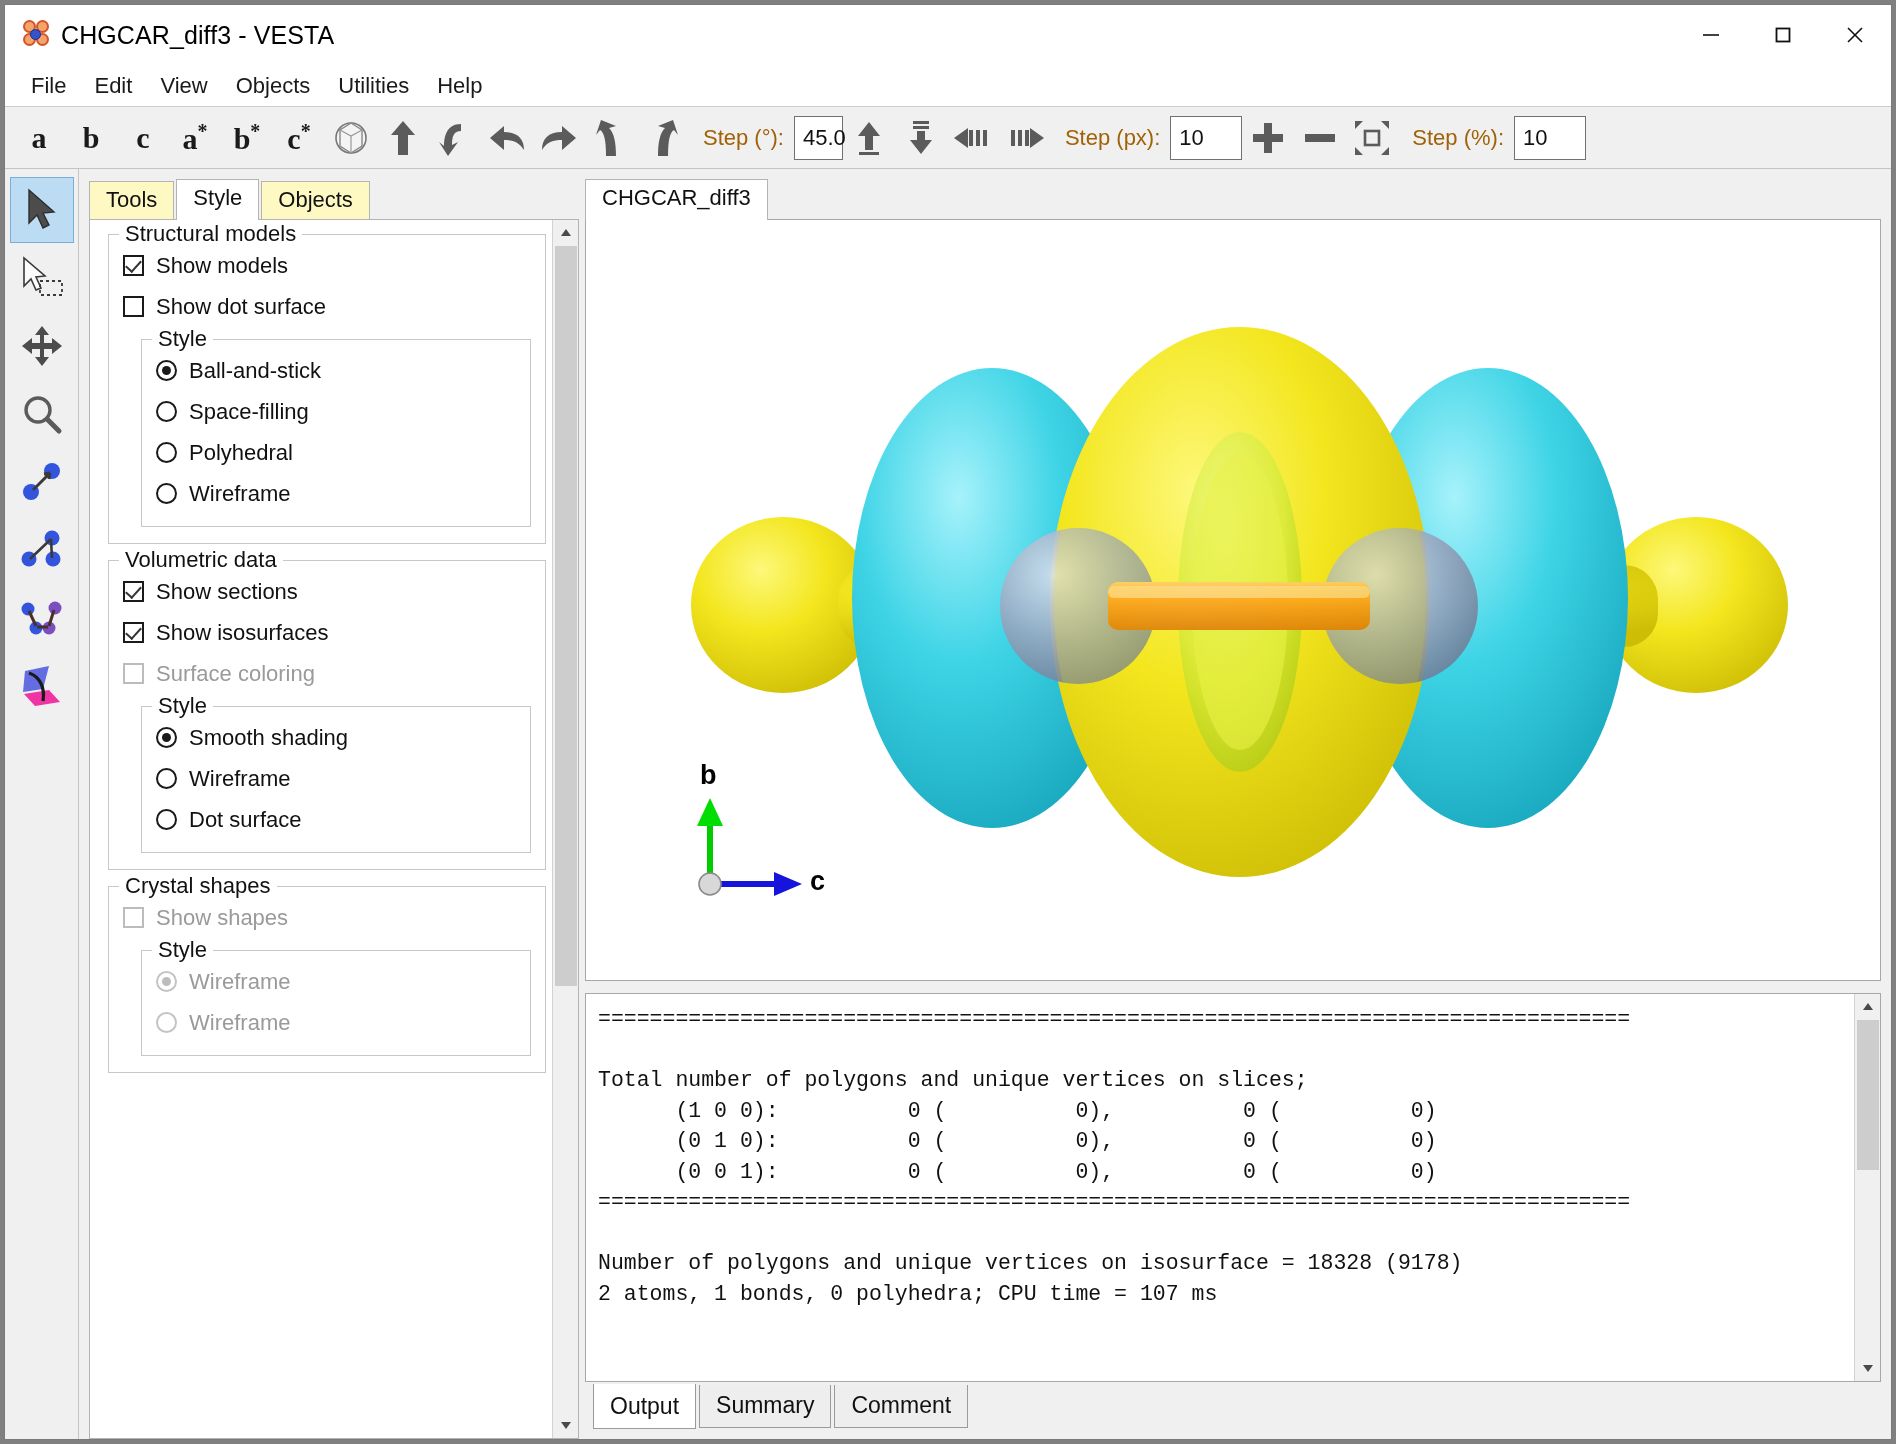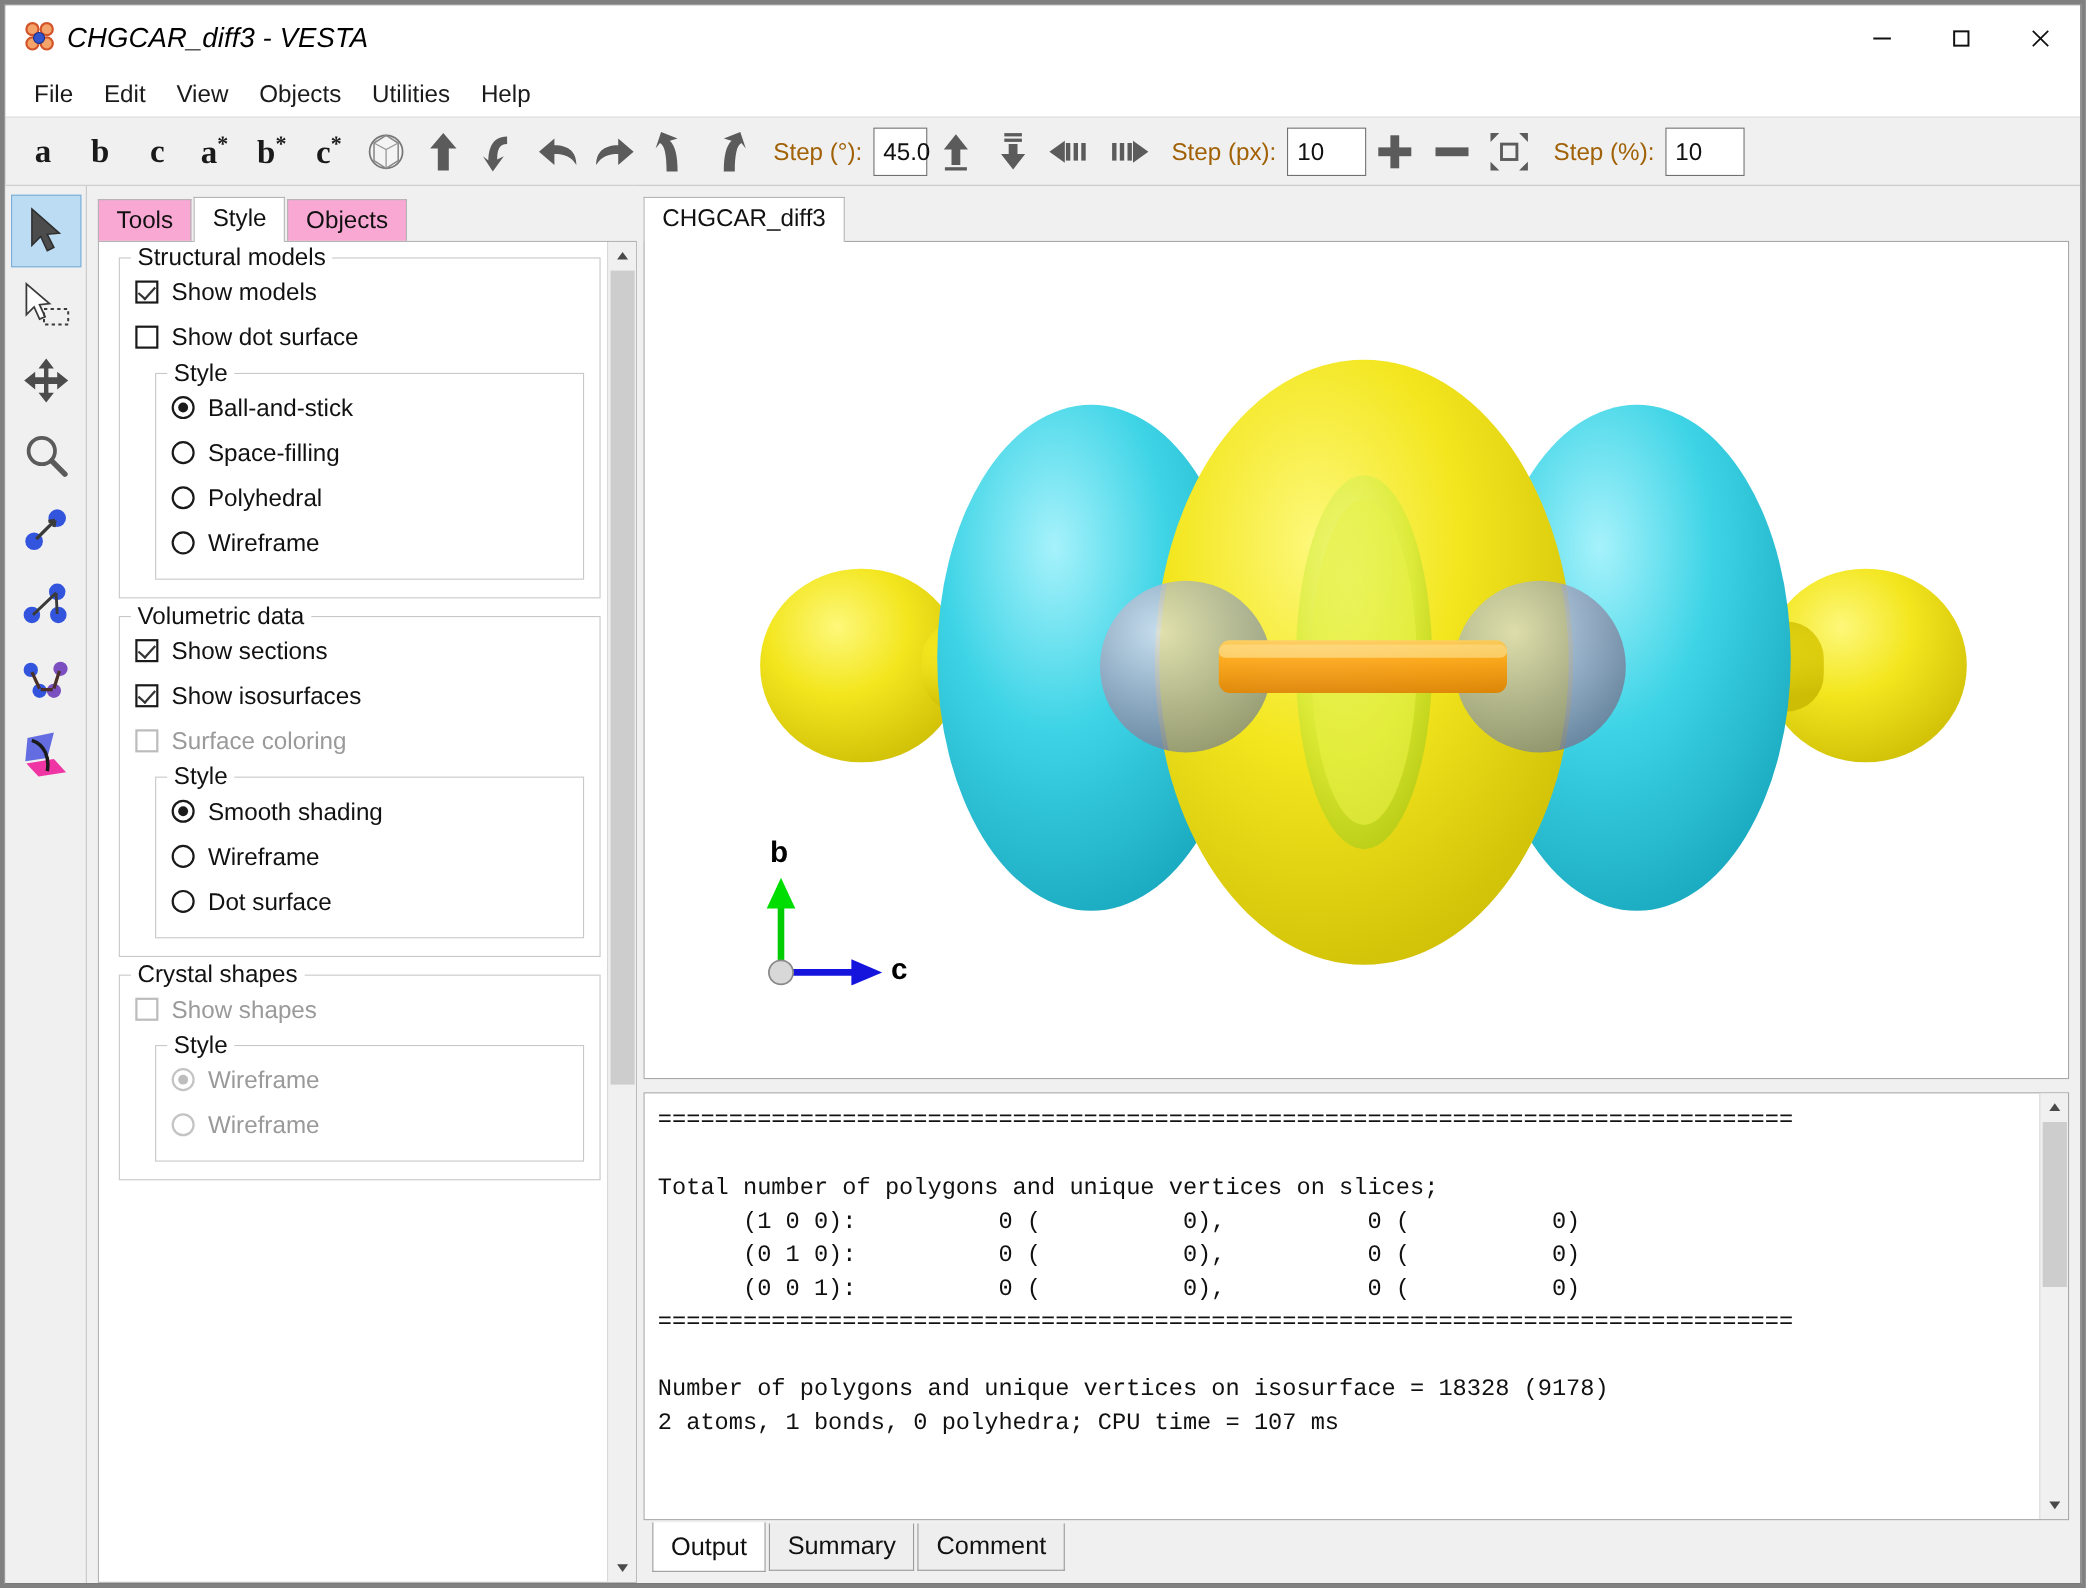--- a/index.html
+++ b/index.html
@@ -18,21 +18,20 @@
     border: 1px solid #7a7a7a;
     display: flex; flex-direction: column;
   }
 
   
   .titlebar {
     height: 60px; min-height: 60px;
     background: #ffffff;
     display: flex; align-items: center;
     position: relative;
-    font-style: italic;
   }
   .title-icon {
     width: 30px; height: 30px;
     margin-left: 16px; margin-right: 10px;
     position: relative;
   }
   .petal {
     position: absolute; width: 13px; height: 13px;
     border-radius: 50%;
     background: #f4a36a;
@@ -134,21 +133,21 @@
 
   
   .sidepanel {
     width: 500px; min-width: 500px;
     background: #f0f0f0;
     display: flex; flex-direction: column;
     padding-left: 10px; padding-top: 6px;
   }
   .tabstrip { display: flex; align-items: flex-end; height: 44px; }
   .tab {
-    background: #f9a8d4;
+    background: #fef9c3;
     border: 1px solid #b4b4b4;
     border-bottom: none;
     padding: 5px 16px 6px 16px;
     font-size: 22px; color: #111;
     margin-right: 2px;
   }
   .tab.active {
     background: #ffffff;
     border-color: #b4b4b4;
     position: relative; z-index: 3;

